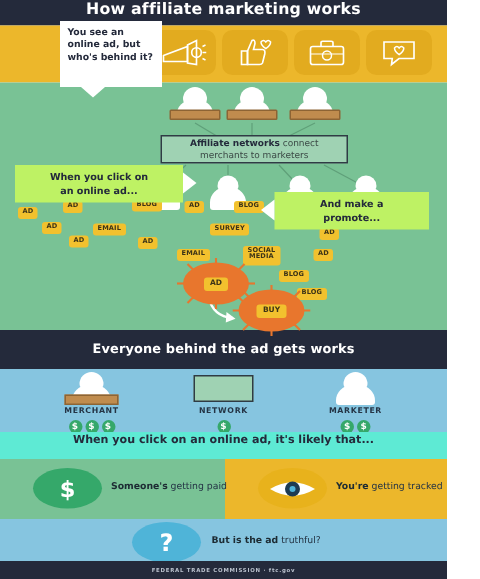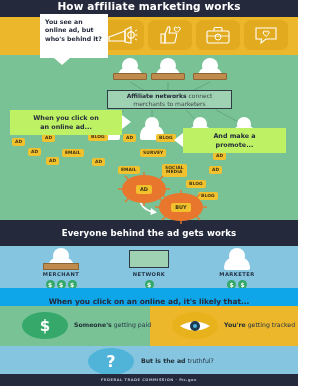--- a/index.html
+++ b/index.html
@@ -178,21 +178,21 @@
   .coins { display:flex; gap:2px; justify-content:center; margin-top:2.5px; }
   .coin {
     width:9px; height:9px; border-radius:50%; background:#35a86a;
     color:#fff; font-size:6px; font-weight:bold;
     display:flex; align-items:center; justify-content:center;
   }
 
   
   .likely {
     position:absolute; left:0; top:288px; width:298px; height:18px;
-    background:#0ea5e9; display:flex; align-items:flex-end; justify-content:center;
+    background:#5eead4; display:flex; align-items:flex-start; justify-content:center;
   }
   .likely-text { font-size:7.4px; font-weight:bold; color:#242a3b; }
 
   
   .split { position:absolute; left:0; top:306px; width:298px; height:40px; }
   .split-green {
     position:absolute; left:0; top:0; width:150px; height:40px;
     background:#79c295;
   }
   .split-yellow {

